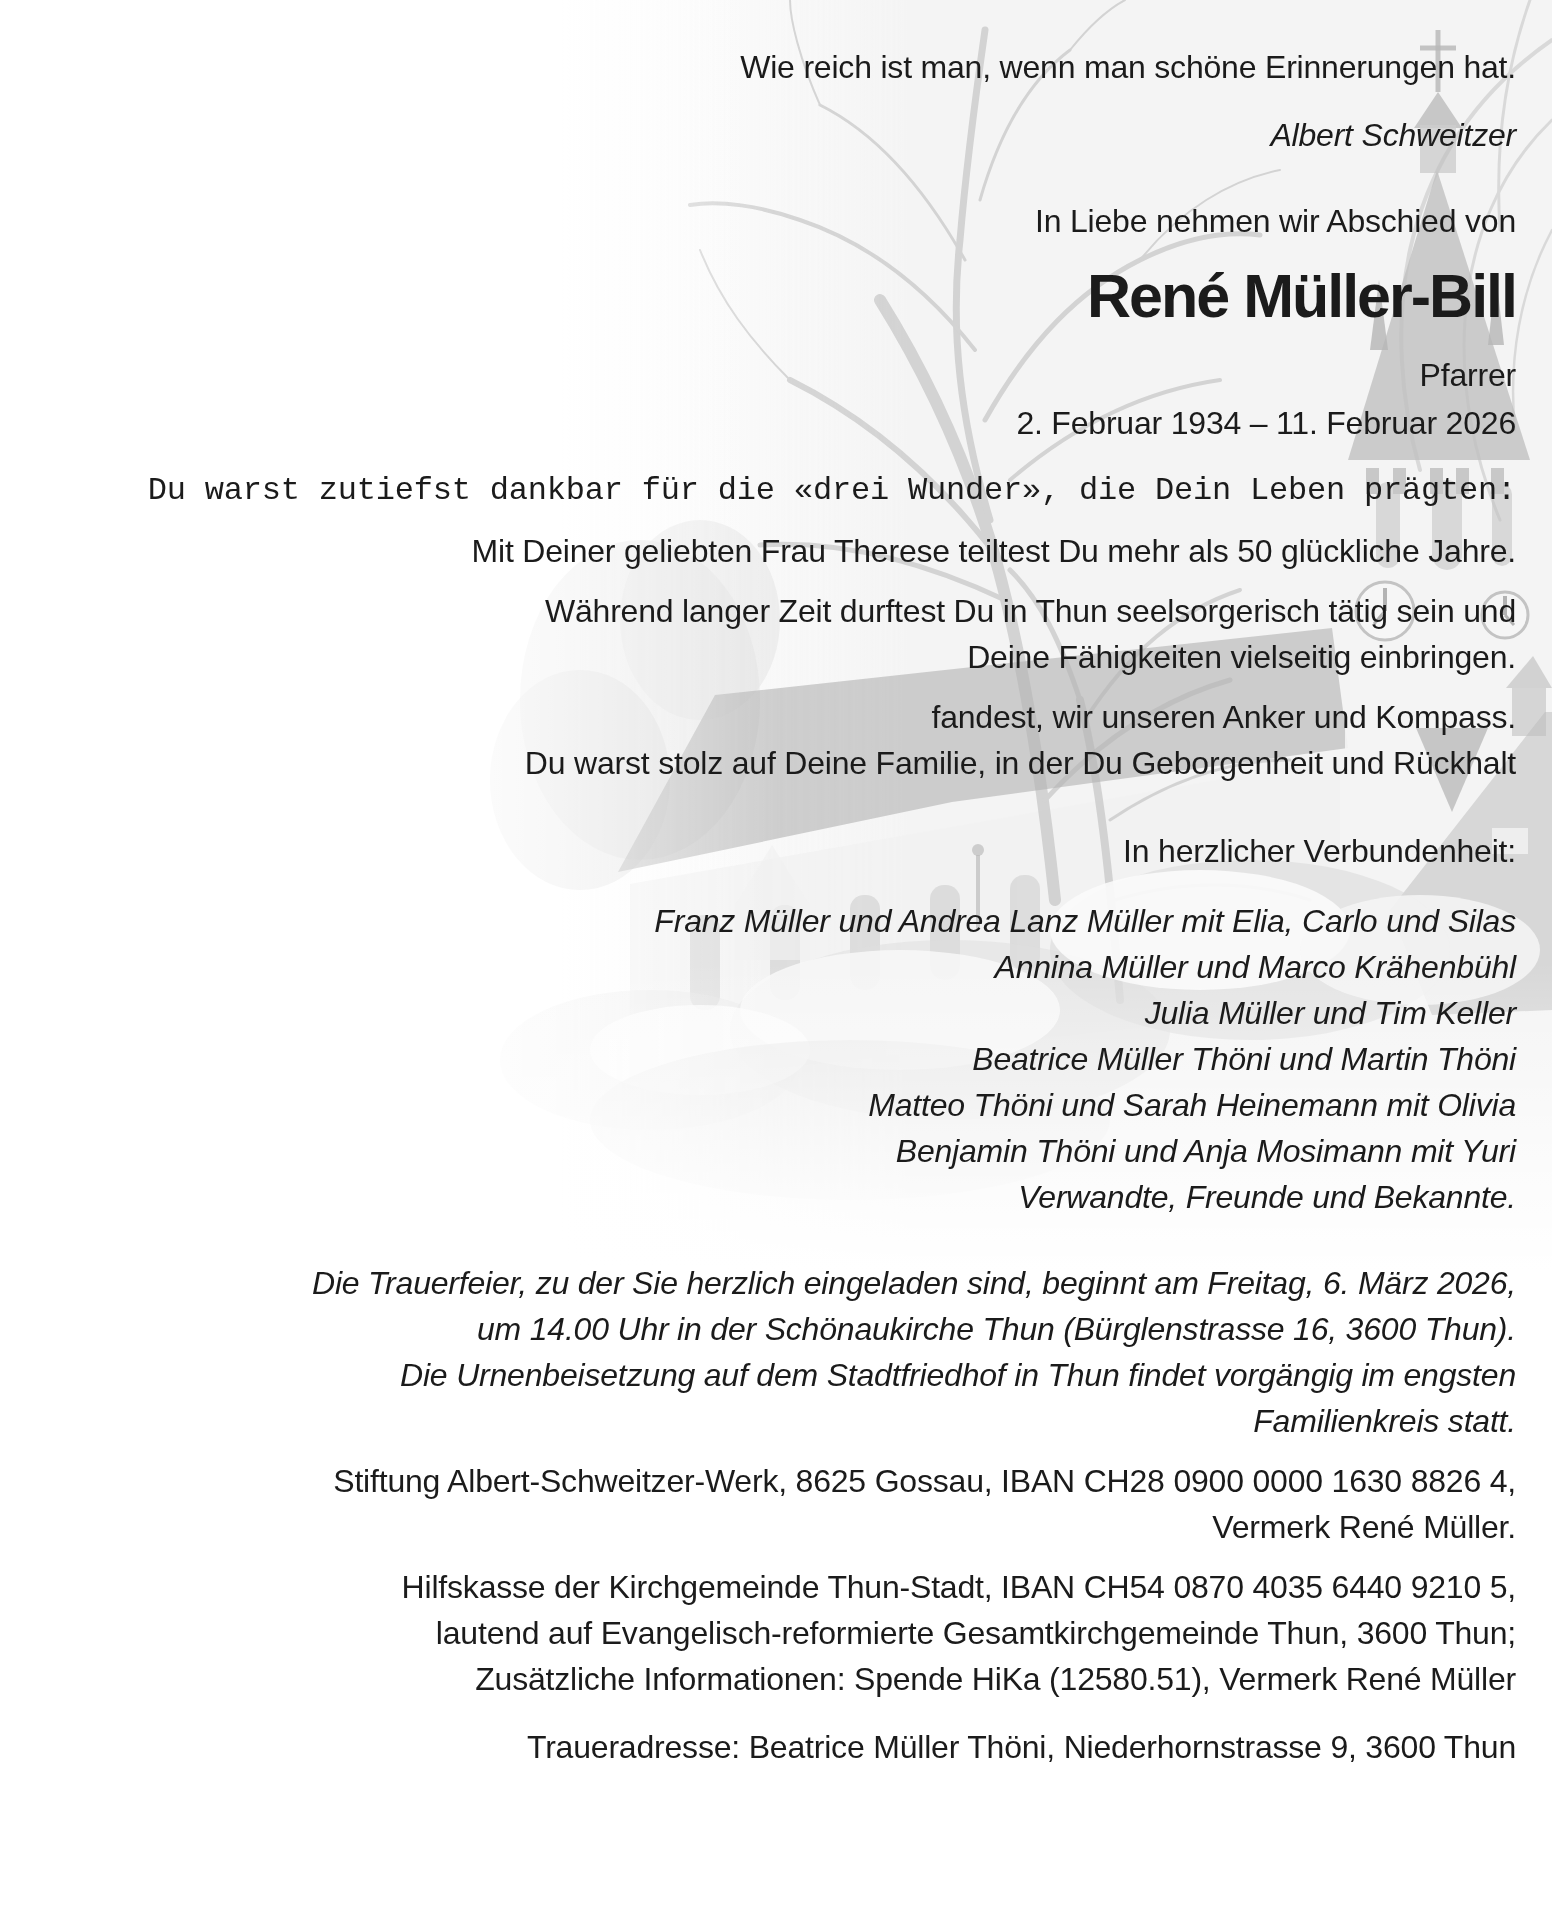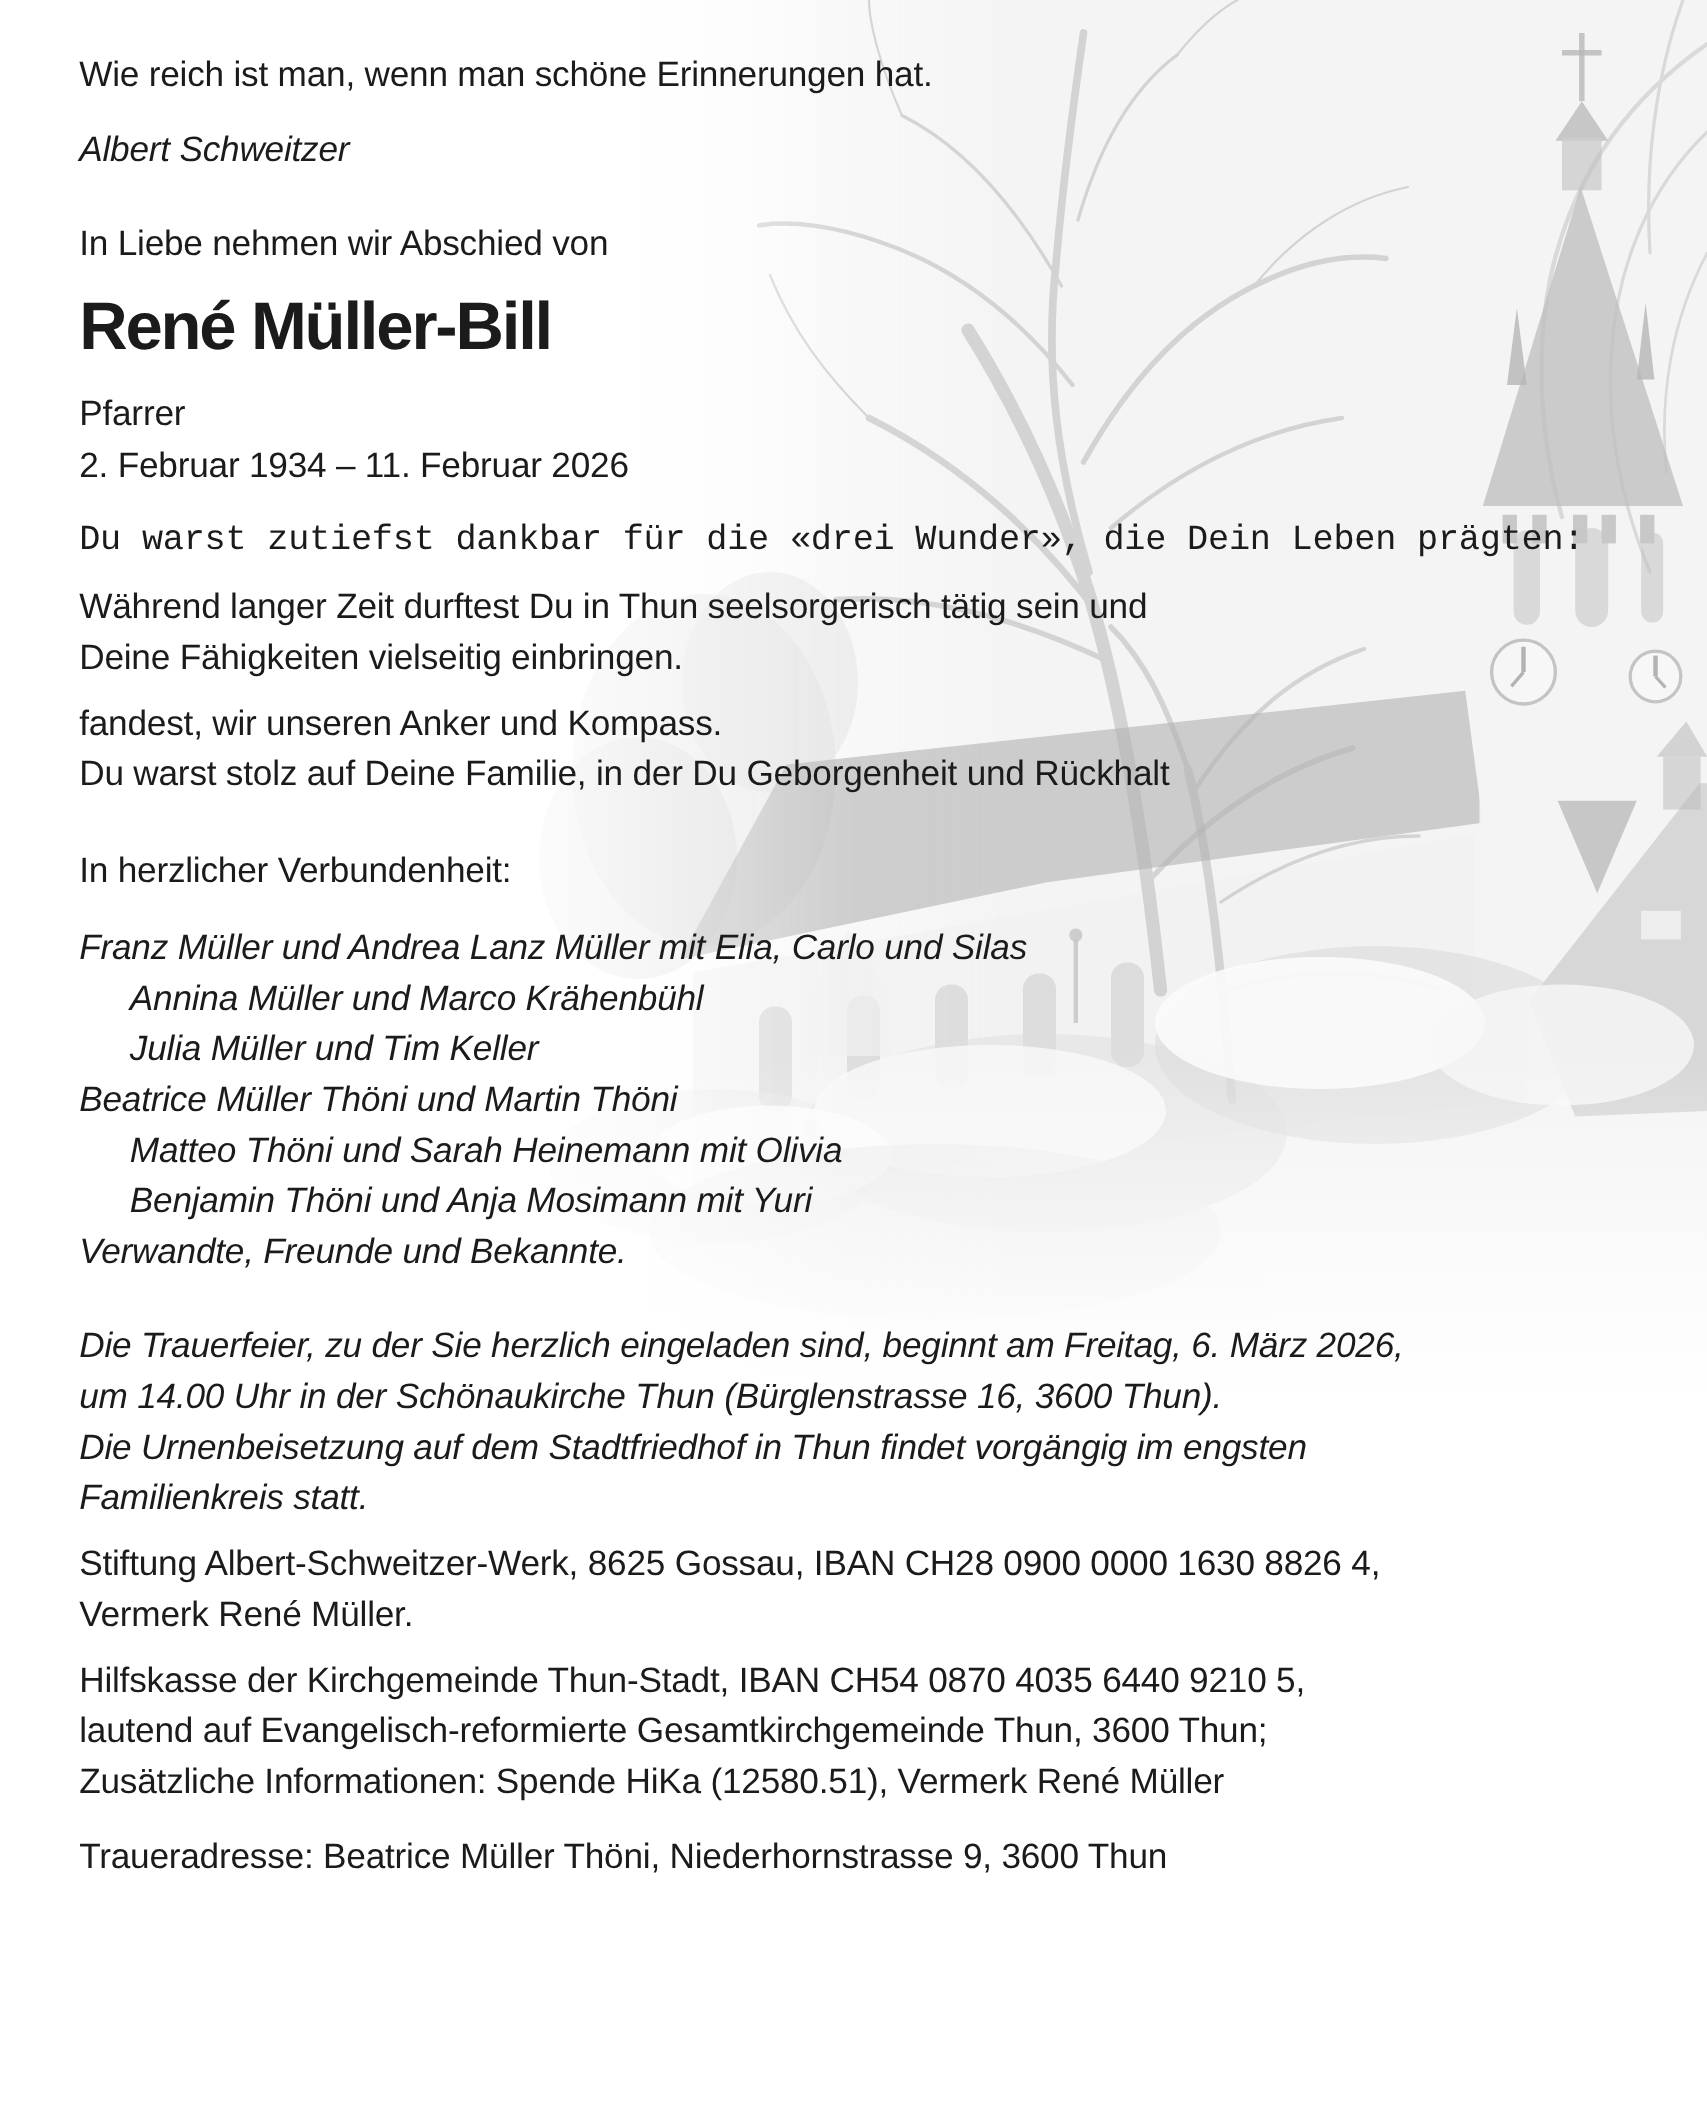--- a/index.html
+++ b/index.html
@@ -11,21 +11,21 @@
     overflow:hidden;
     font-family:"Liberation Sans", sans-serif;
     color:#1b1b1b;
   }
   .bg-photo{position:absolute;inset:0;width:100%;height:100%;}
   .content{
     position:absolute;inset:0;
     padding:44px 36px 0 72px;
     font-size:32px;line-height:46px;letter-spacing:-0.2px;
   }
-  .line{white-space:nowrap;}
+  .line{white-space:nowrap;text-align:right;}
   .quote-author{font-style:italic;margin-top:22px;}
   .intro{margin-top:40px;}
   .name{
     font-size:61px;line-height:88px;font-weight:700;
     letter-spacing:-2px;margin-top:8px;
   }
   .role{margin-top:12px;}
   .dates{margin-top:2px;}
   .para{margin-top:14px;}
   .para-first{margin-top:22px;font-family:Liberation Mono, monospace;}
@@ -182,20 +182,23 @@
     <div class="line intro">In Liebe nehmen wir Abschied von</div>
 
     <div class="line name">René Müller-Bill</div>
     <div class="line role">Pfarrer</div>
     <div class="line dates">2. Februar 1934 – 11. Februar 2026</div>
 
     <div class="para para-first">
       <div class="line">Du warst zutiefst dankbar für die «drei Wunder», die Dein Leben prägten:</div>
     </div>
     <div class="para">
+      <div class="line">Mit Deiner geliebten Frau Therese teiltest Du mehr als 50 glückliche Jahre.</div>
+    </div>
+    <div class="para">
       <div class="line">Während langer Zeit durftest Du in Thun seelsorgerisch tätig sein und</div>
       <div class="line">Deine Fähigkeiten vielseitig einbringen.</div>
     </div>
     <div class="para">
       <div class="line">fandest, wir unseren Anker und Kompass.</div>
       <div class="line">Du warst stolz auf Deine Familie, in der Du Geborgenheit und Rückhalt</div>
     </div>
 
     <div class="line mourners-heading">In herzlicher Verbundenheit:</div>
 

